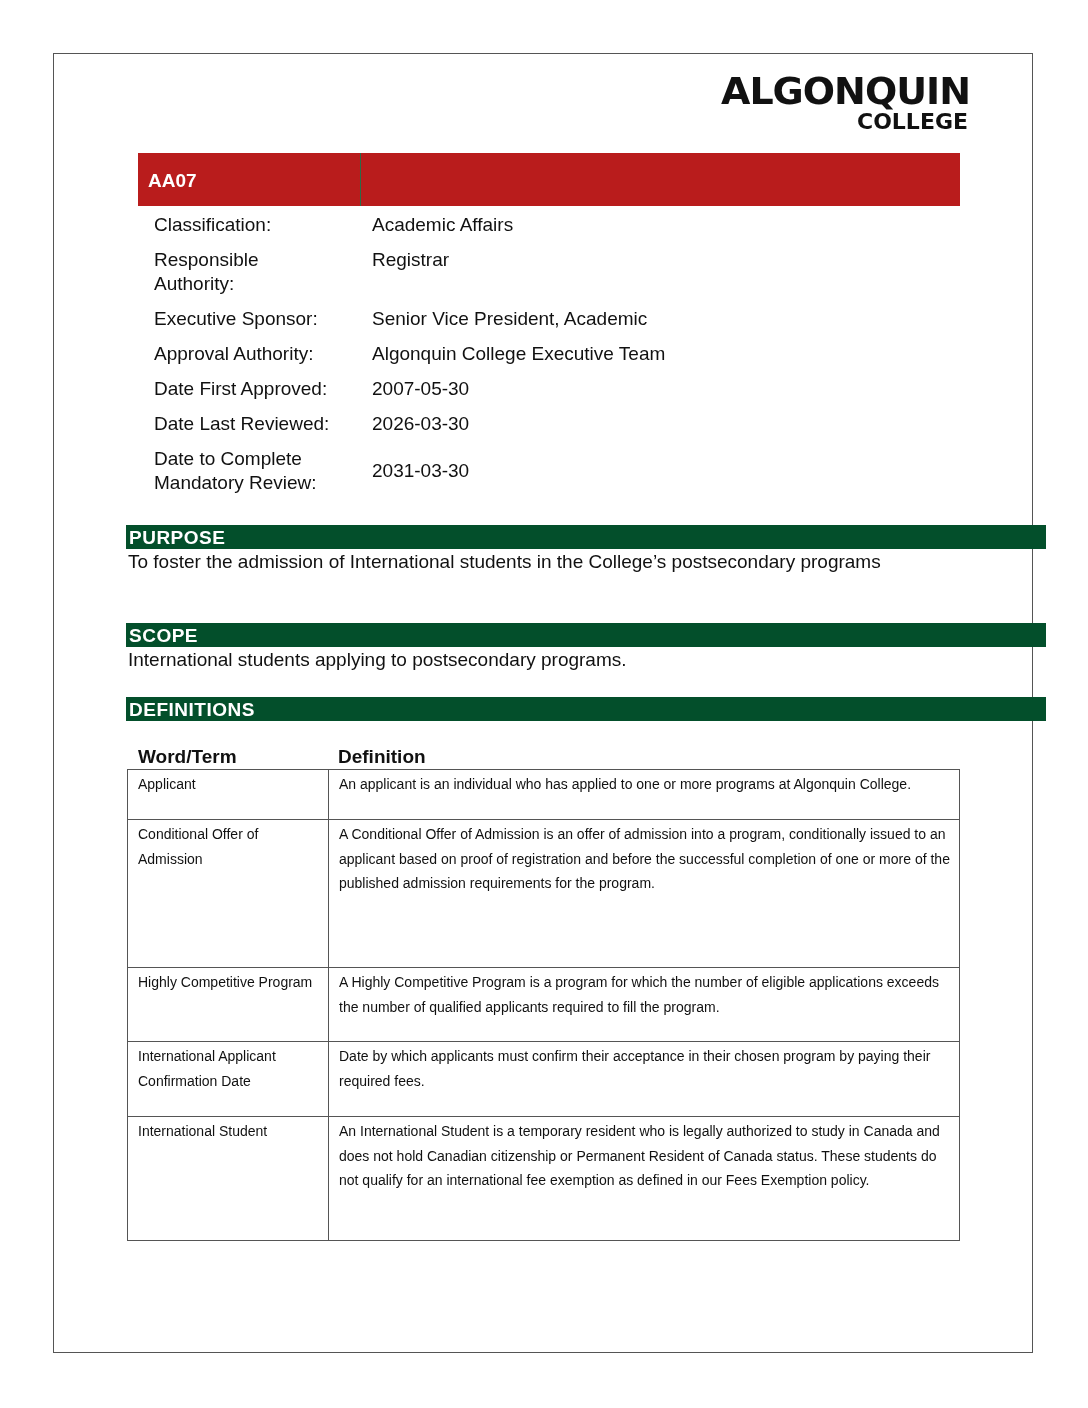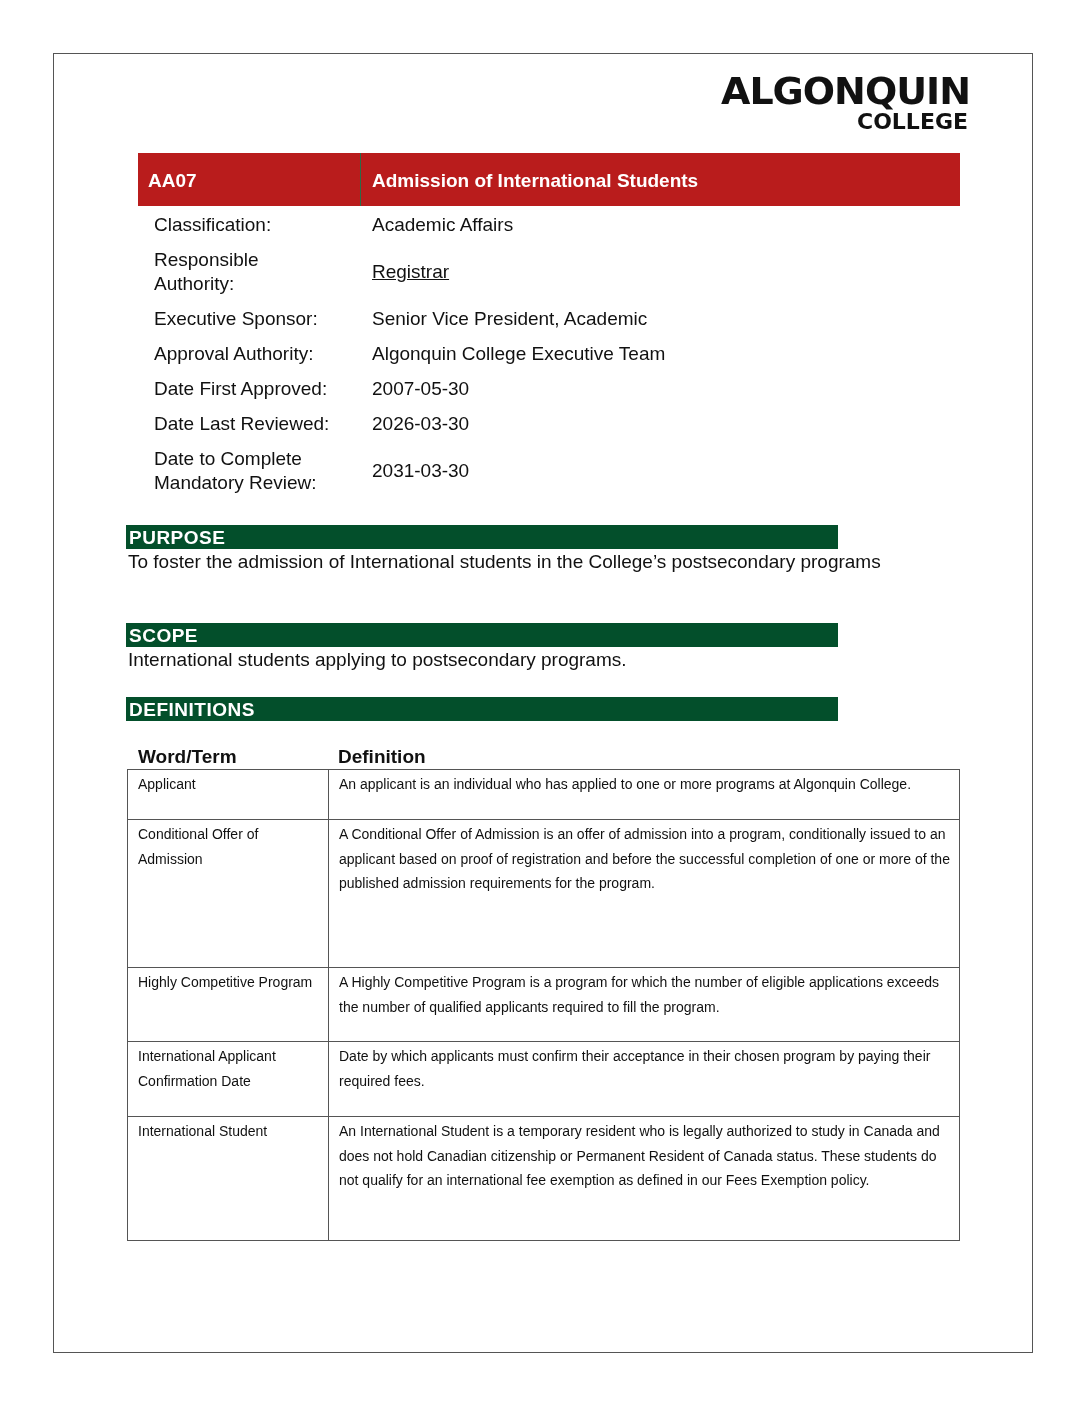--- a/index.html
+++ b/index.html
@@ -8,50 +8,49 @@
   .logo { position:absolute; left:712px; top:72px; width:258px; text-align:right; }
   .logo .l1 { font-family:"DejaVu Sans", sans-serif; font-weight:bold; font-size:38px; letter-spacing:-1px; line-height:38px; color:#111; }
   .logo .l2 { font-family:"DejaVu Sans", sans-serif; font-weight:bold; font-size:22px; line-height:24px; color:#111; margin-right:2px; }
   .hdr { position:absolute; left:138px; top:153px; width:822px; height:53px; background:#b91c1c; color:#fff; font-weight:bold; font-size:19px; }
   .hdr .c1 { position:absolute; left:10px; top:17px; }
   .hdr .c2 { position:absolute; left:234px; top:17px; }
   .hdr .sep { position:absolute; left:222px; top:0; width:1px; height:53px; background:#2b6b48; }
   .meta { position:absolute; left:138px; font-size:19px; line-height:24px; }
   .meta .k { position:absolute; left:16px; width:220px; }
   .meta .v { position:absolute; left:234px; white-space:nowrap; }
-  .band { position:absolute; left:126px; width:712px; height:24px; background:#034f2b; color:#fff; font-weight:bold; font-size:19px; line-height:25px; padding-left:3px; box-sizing:border-box; letter-spacing:0.5px; }
+  .band { position:absolute; left:126px; width:920px; height:24px; background:#034f2b; color:#fff; font-weight:bold; font-size:19px; line-height:25px; padding-left:3px; box-sizing:border-box; letter-spacing:0.5px; }
   .para { position:absolute; left:128px; width:820px; font-size:19px; line-height:24px; }
   .th { position:absolute; top:746px; font-weight:bold; font-size:19px; }
   table.defs { position:absolute; left:127px; top:769px; width:833px; border-collapse:collapse; font-size:14px; line-height:24.5px; }
   table.defs td { border:1.5px solid #555; vertical-align:top; padding:2px 8px 0 10px; }
   table.defs td.term { width:182px; }
 </style>
 </head>
 <body>
 
 <div class="frame"></div>
 
 <div class="logo">
   <div class="l1">ALGONQUIN</div>
   <div class="l2">COLLEGE</div>
 </div>
 
 <div class="hdr">
   <span class="c1">AA07</span>
   <span class="sep"></span>
-  <span class="c2">Admission of International Students</span>
 </div>
 
 <div class="meta" style="top:213px;">
   <span class="k">Classification:</span>
   <span class="v">Academic Affairs</span>
 </div>
 <div class="meta" style="top:248px;">
   <span class="k" style="width:150px;">Responsible Authority:</span>
-  <span class="v" style="top:12px;text-decoration:underline;">Registrar</span>
+  <span class="v" style="top:0;">Registrar</span>
 </div>
 <div class="meta" style="top:307px;">
   <span class="k">Executive Sponsor:</span>
   <span class="v">Senior Vice President, Academic</span>
 </div>
 <div class="meta" style="top:342px;">
   <span class="k">Approval Authority:</span>
   <span class="v">Algonquin College Executive Team</span>
 </div>
 <div class="meta" style="top:377px;">

